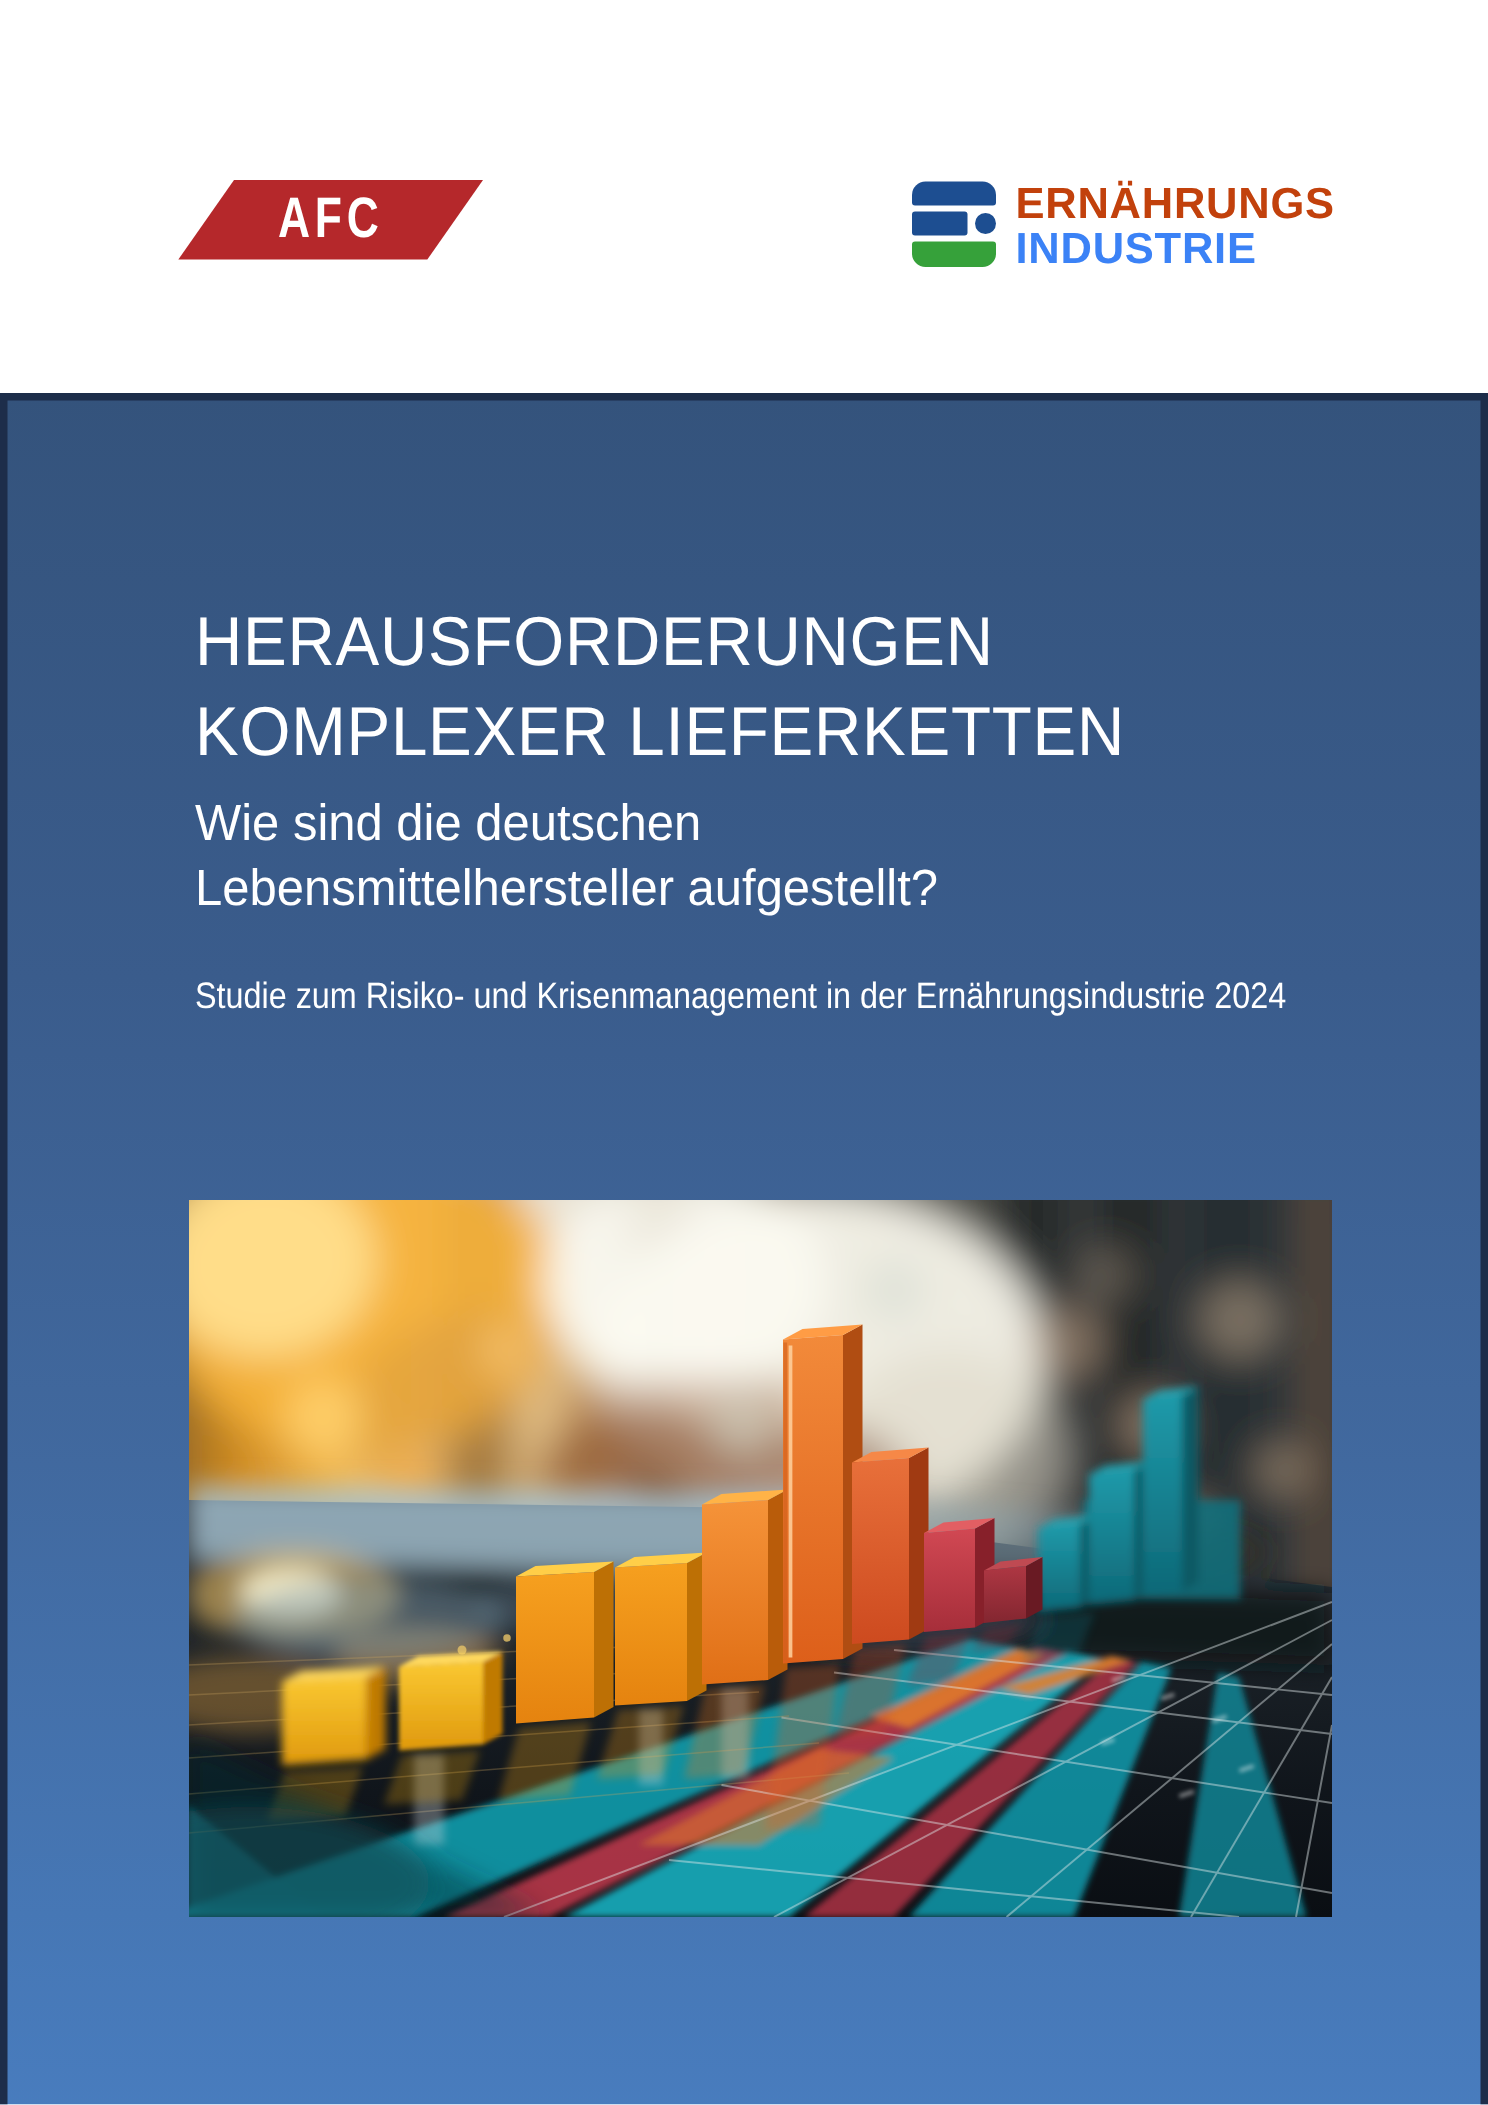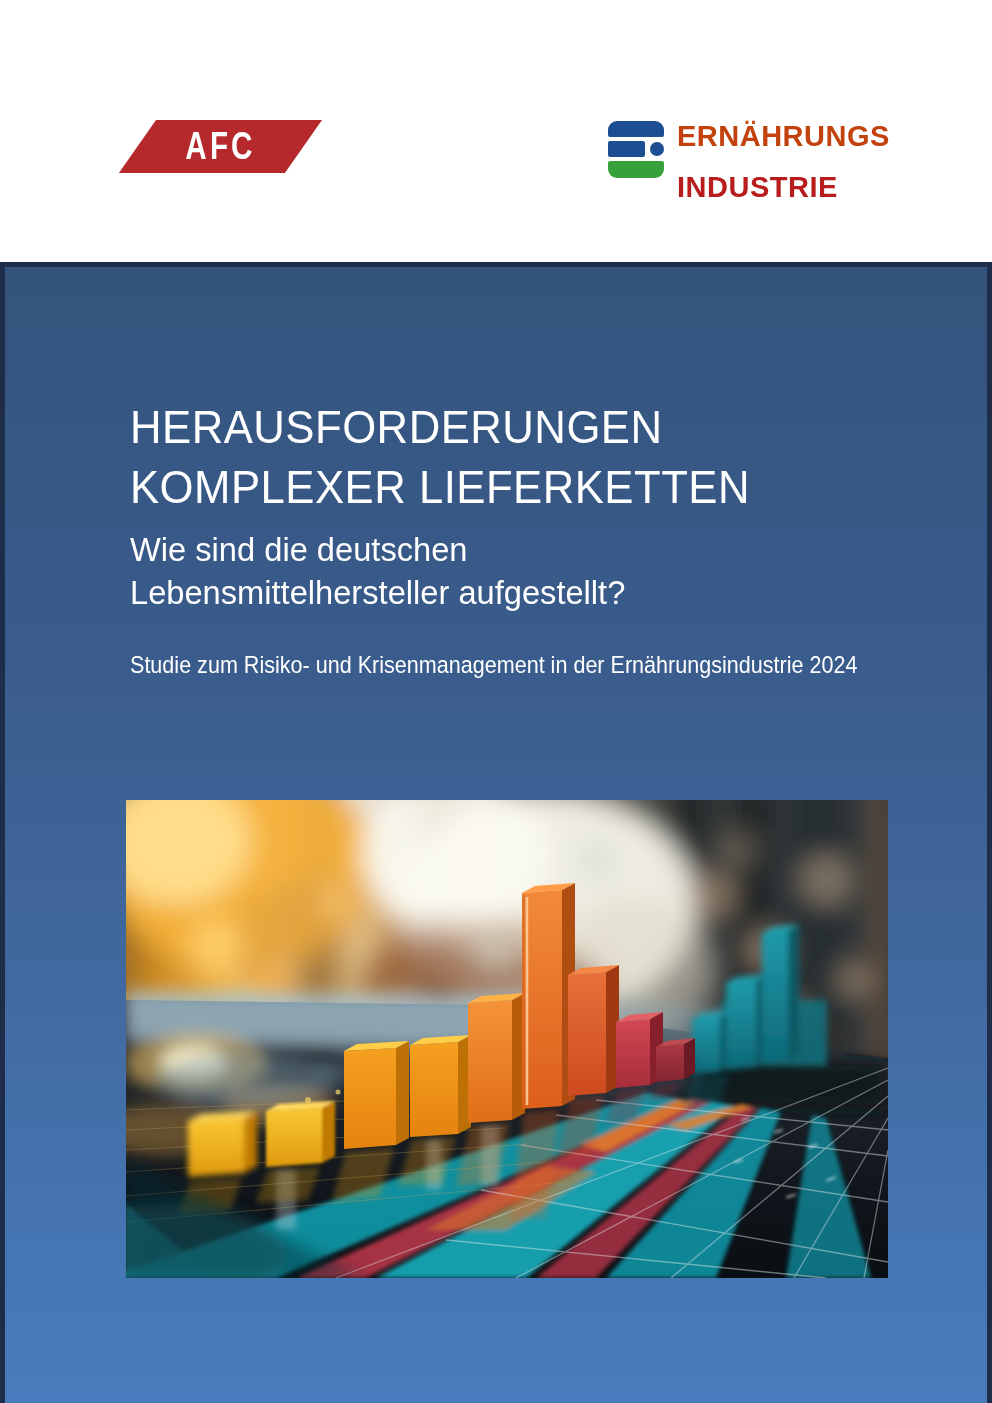--- a/index.html
+++ b/index.html
@@ -12,21 +12,21 @@
 
   .ei-logo{position:absolute;left:608px;top:121px;display:flex;align-items:flex-start;gap:13px;}
   .ei-icon{position:relative;width:56px;height:57px;flex:0 0 auto;}
   .ei-bar{position:absolute;left:0;}
   .ei-bar.b1{top:0;width:56px;height:16px;background:#1d4e91;border-radius:9px 9px 2px 2px;}
   .ei-bar.b2{top:20px;width:37px;height:16px;background:#1d4e91;border-radius:2px;}
   .ei-dot{position:absolute;top:21px;left:42px;width:14px;height:14px;border-radius:50%;background:#1d4e91;}
   .ei-bar.b3{top:40px;width:56px;height:17px;background:#36a13a;border-radius:2px 2px 9px 9px;}
   .ei-text{font-weight:700;font-size:29px;line-height:30px;letter-spacing:.5px;white-space:nowrap;}
   .ei-line1{color:#c2410c;}
-  .ei-line2{color:#b91c1c;margin-top:21px;}
+  .ei-line2{color:#3b82f6;}
 
   
   .panel{position:absolute;left:0;top:262px;width:992px;height:1299px;
          background:linear-gradient(180deg,#34537c 0%,#3a5c8c 30%,#41699f 55%,#4677b5 78%,#4b82c8 100%);}
   .panel::after{content:"";position:absolute;inset:0;border:5px solid #1d2d4a;pointer-events:none;}
 
   .title{position:absolute;left:130px;top:104px;color:#ffffff;font-size:46px;line-height:60px;
          font-weight:400;letter-spacing:.5px;transform:scaleX(.95);transform-origin:0 0;white-space:nowrap;}
   .subtitle{position:absolute;left:130px;top:238px;color:#ffffff;font-size:34px;line-height:43px;
          font-weight:400;transform:scaleX(.96);transform-origin:0 0;white-space:nowrap;}

